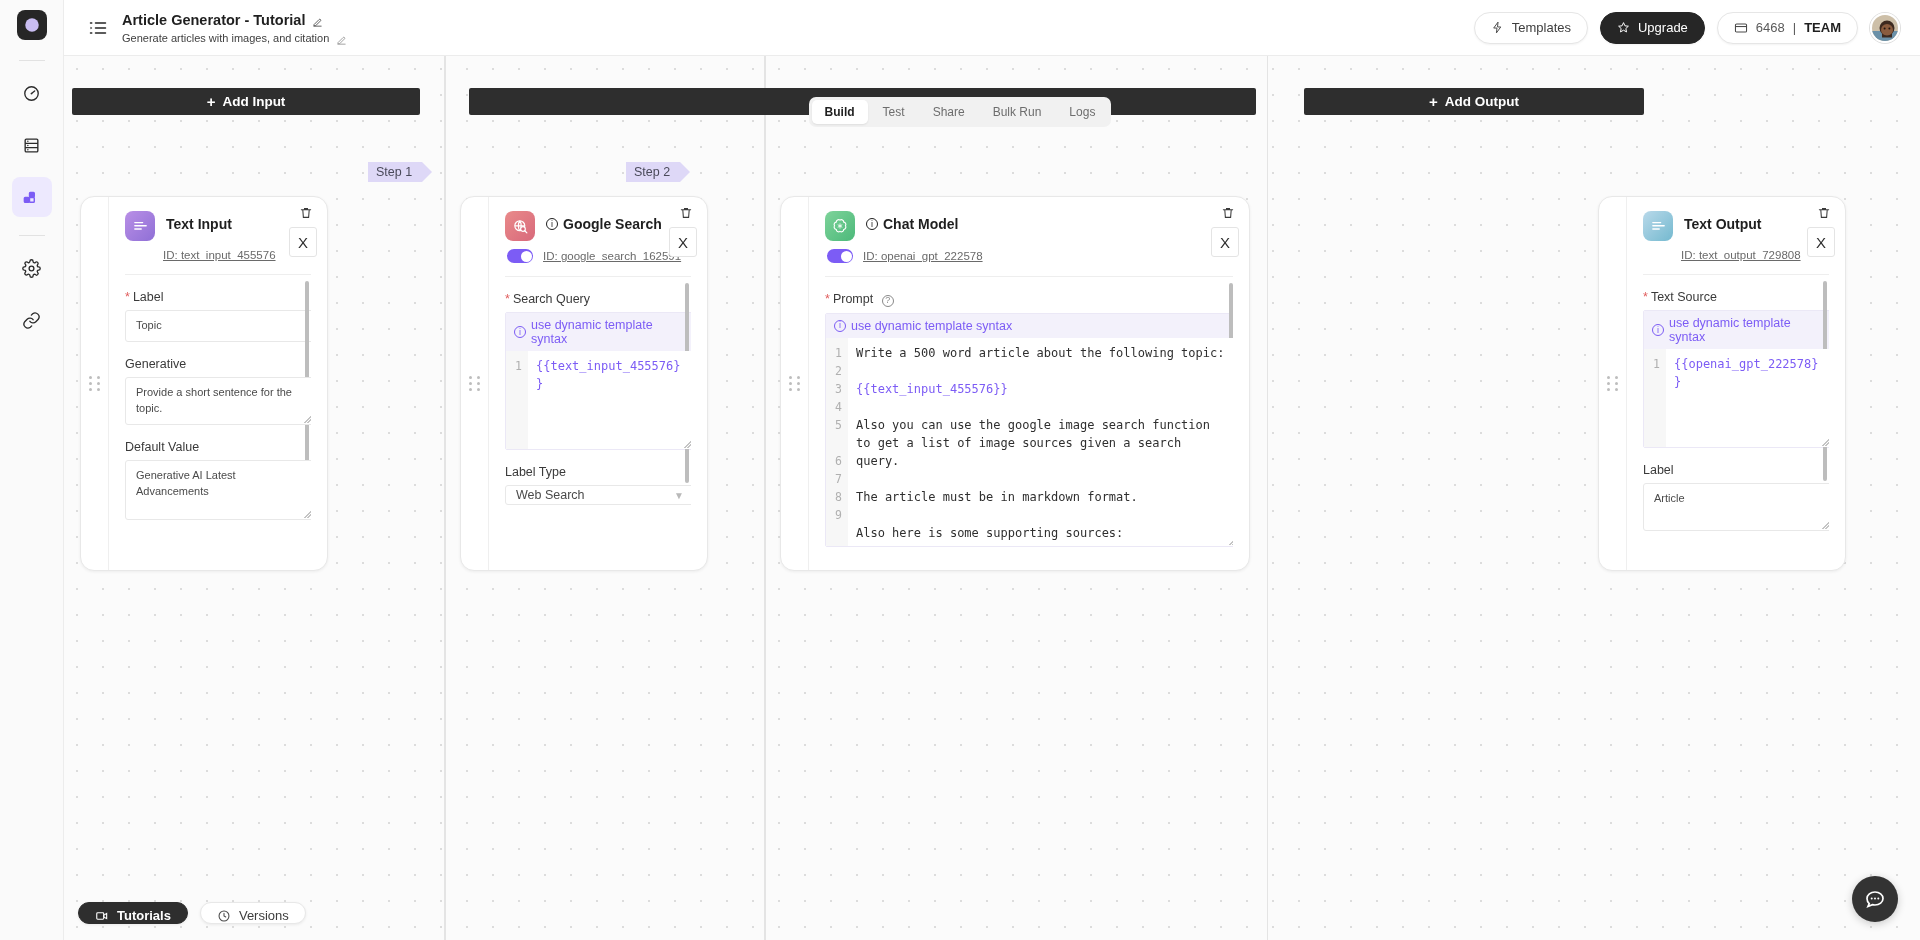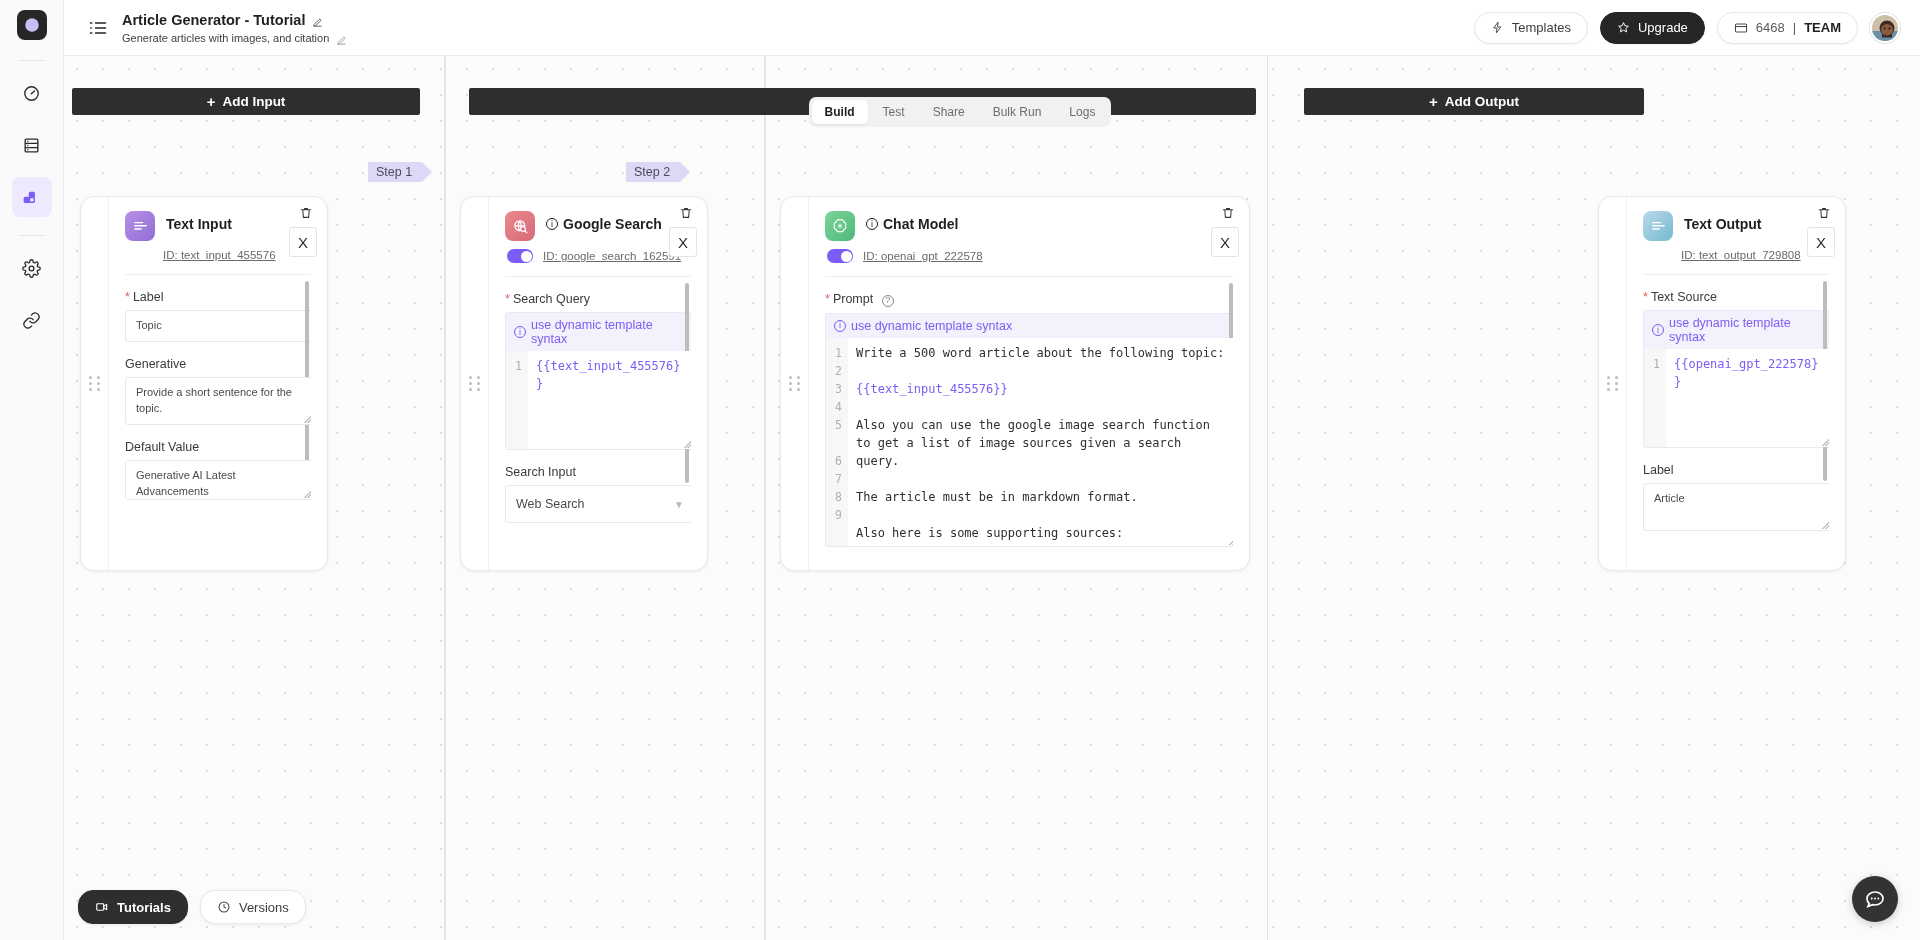--- a/index.html
+++ b/index.html
@@ -166,21 +166,21 @@
   }
   .fl-input.ta { position: relative; }
   .grip {
     position: absolute; right: 2px; bottom: 1px; width: 8px; height: 8px;
     background:
       linear-gradient(135deg, transparent 45%, #c4c4c4 45%, #c4c4c4 58%, transparent 58%),
       linear-gradient(135deg, transparent 68%, #c4c4c4 68%, #c4c4c4 81%, transparent 81%);
   }
   .select {
     border: 1px solid #e8e8e8; border-radius: 3px; background: #fff;
-    font-size: 12.5px; color: #4a4a4a; padding: 11px 10px;
+    font-size: 12.5px; color: #4a4a4a; padding: 2px 10px;
     display: flex; align-items: center; justify-content: space-between; cursor: pointer;
   }
   .chev { color: #b9b9b9; font-size: 10px; }
 
   
   .code-wrap { border: 1px solid #ebe8f6; border-radius: 2px; overflow: hidden; }
   .code-hint {
     background: #f3f1fb; color: #7c5cf5; font-size: 12.5px;
     padding: 5px 8px; display: flex; align-items: center; gap: 5px;
   }
@@ -200,21 +200,21 @@
 
   .info-c {
     display: inline-flex; align-items: center; justify-content: center;
     width: 12px; height: 12px; border-radius: 50%; border: 1.2px solid currentColor;
     font-size: 9px; font-weight: normal; line-height: 1; flex: 0 0 12px;
   }
 
   
   .footer { position: absolute; left: 78px; bottom: 16px; display: flex; gap: 12px; z-index: 20; }
   .fbtn {
-    display: flex; align-items: center; gap: 8px; height: 34px; padding: 0 16px;
+    display: flex; align-items: flex-end; gap: 8px; height: 22px; padding: 0 16px;
     border-radius: 15px; font-size: 13px; cursor: pointer;
     background: #fff; border: 1px solid #e8e8e8; color: #3d3d3d;
     box-shadow: 0 1px 3px rgba(0,0,0,.07);
   }
   .fbtn.dark { background: #2e2e2e; color: #fff; border-color: #2e2e2e; font-weight: bold; }
   .chatfab {
     position: absolute; right: 22px; bottom: 18px; width: 46px; height: 46px;
     border-radius: 50%; background: #333333; color: #fff;
     display: flex; align-items: center; justify-content: center; cursor: pointer;
     box-shadow: 0 2px 8px rgba(0,0,0,.2); z-index: 40;
@@ -415,21 +415,21 @@
         <div class="fl" style="width:190px;">
           <div class="fl-label">Generative</div>
           <div class="fl-input ta" style="height:48px;">
             <span>Provide a short sentence for the topic.</span>
             <span class="grip"></span>
           </div>
         </div>
 
         <div class="fl" style="width:190px;">
           <div class="fl-label">Default Value</div>
-          <div class="fl-input ta" style="height:40px;">
+          <div class="fl-input ta" style="height:60px;">
             <span>Generative AI Latest Advancements</span>
             <span class="grip"></span>
           </div>
         </div>
       </div>
     </div>
   </div>
 
   <div class="node" style="left:396px; top:140px; width:248px; height:375px;">
     <div class="handle">
@@ -485,21 +485,21 @@
             </div>
             <div class="code-area" style="height:98px;">
               <div class="gutter">1</div>
               <div class="code-text"><span class="tok">{{text_input_455576}}</span></div>
               <span class="grip"></span>
             </div>
           </div>
         </div>
 
         <div class="fl" style="width:190px;">
-          <div class="fl-label">Search Input</div>
+          <div class="fl-label">Label Type</div>
           <div class="select">
             <span>Web Search</span>
             <span class="chev">▼</span>
           </div>
         </div>
       </div>
     </div>
   </div>
 
   <div class="node" style="left:716px; top:140px; width:470px; height:375px;">

